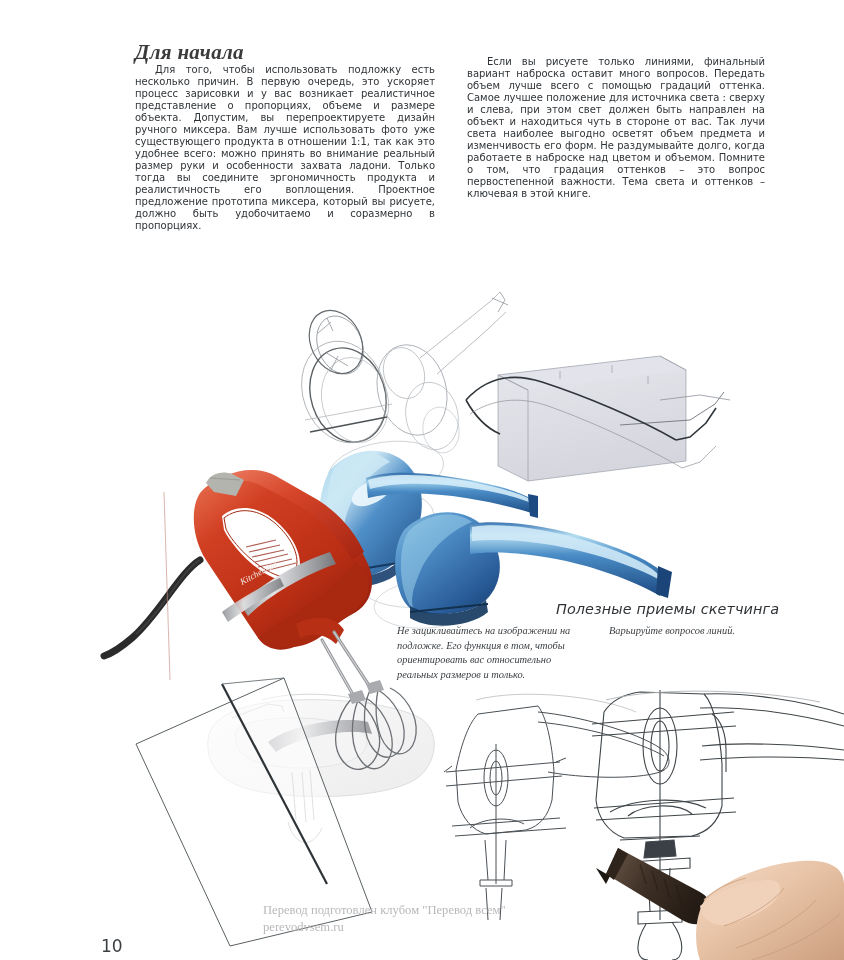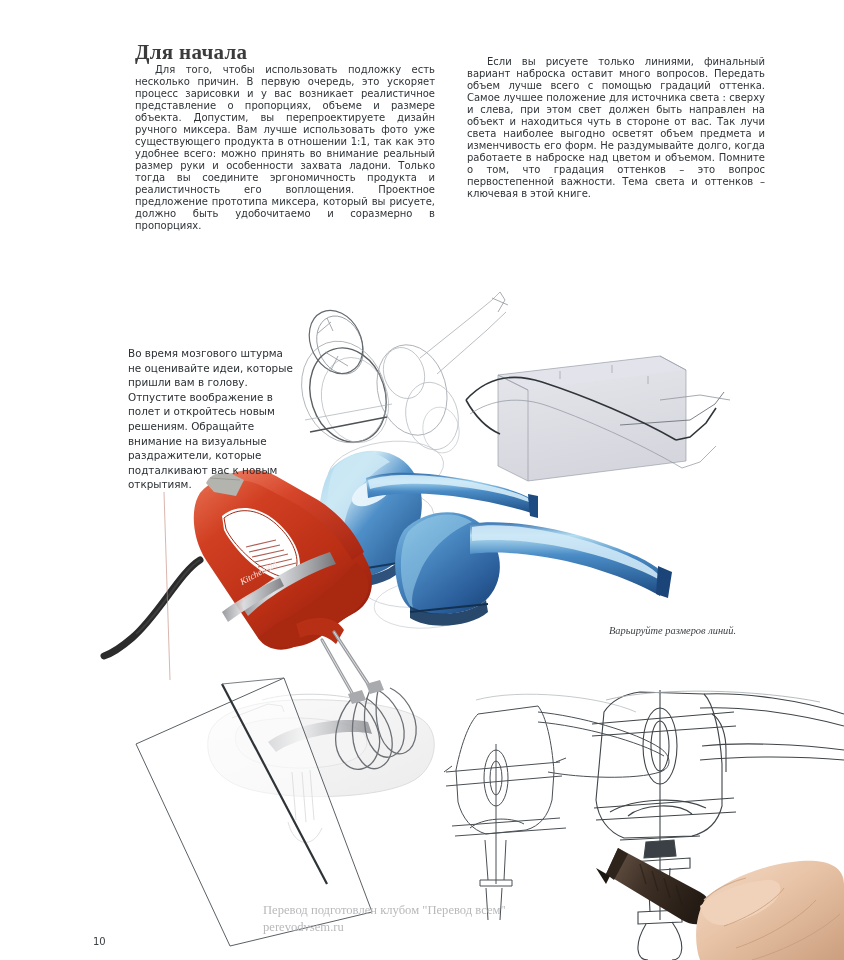--- a/index.html
+++ b/index.html
@@ -13,20 +13,21 @@
     -webkit-font-smoothing:antialiased;
   }
   .page{position:absolute;inset:0;background:#fff;overflow:hidden;}
 
   
   #page-title{
     position:absolute;left:135px;top:26px;
     font-family:"Liberation Serif", serif;
     font-size:21px;font-weight:700;color:#3b3b3b;
     letter-spacing:.3px;
+    font-style:italic;
   }
 
   .col{
     position:absolute;
     font-family:"DejaVu Sans", sans-serif;
     font-size:10px;line-height:12px;
     color:#2f3438;
     text-align:justify;
     text-indent:20px;
     hyphens:auto;
@@ -54,23 +55,23 @@
     position:absolute;
     font-family:"Liberation Serif", serif;
     font-style:italic;
     font-size:10.4px;line-height:14.6px;
     color:#3a3f43;
   }
   #caption-underlay{left:397px;top:624px;width:190px;}
   #caption-linework{left:609px;top:624px;width:150px;}
 
   #page-number{
-    position:absolute;left:93px;top:936px;
+    position:absolute;left:101px;top:936px;
     font-family:"DejaVu Sans", sans-serif;
-    font-size:10px;color:#3a3f43;
+    font-size:17px;color:#3a3f43;
   }
 
   #watermark{
     position:absolute;left:263px;top:902px;
     font-family:"Liberation Serif", serif;
     font-size:12.6px;line-height:17px;
     color:#b9b9bb;white-space:pre-line;
   }
 
   
@@ -382,24 +383,25 @@
       <path d="M704 900 C714 890 730 882 746 878" stroke="#d6ae8e" stroke-width="1.2" fill="none"></path>
     </g>
   </svg>
 
   <h1 id="page-title">Для начала</h1>
 
   <div class="col" id="col-left">Для того, чтобы использовать подложку есть несколько причин. В первую очередь, это ускоряет процесс зарисовки и у вас возникает реалистичное представление о пропорциях, объеме и размере объекта. Допустим, вы перепроектируете дизайн ручного миксера. Вам лучше использовать фото уже существующего продукта в отношении 1:1, так как это удобнее всего: можно принять во внимание реальный размер руки и особенности захвата ладони. Только тогда вы соедините эргономичность продукта и реалистичность его воплощения. Проектное предложение прототипа миксера, который вы рисуете, должно быть удобочитаемо и соразмерно в пропорциях.</div>
 
   <div class="col" id="col-right">Если вы рисуете только линиями, финальный вариант наброска оставит много вопросов. Передать объем лучше всего с помощью градаций оттенка. Самое лучшее положение для источника света : сверху и слева, при этом свет должен быть направлен на объект и находиться чуть в стороне от вас. Так лучи света наиболее выгодно осветят объем предмета и изменчивость его форм. Не раздумывайте долго, когда работаете в наброске над цветом и объемом. Помните о том, что градация оттенков – это вопрос первостепенной важности. Тема света и оттенков – ключевая в этой книге.</div>
 
-  <div class="callout" id="callout-brainstorm">Во время мозгового штурма не оценивайте идеи, которые пришли вам в голову. Отпустите воображение в полет и откройтесь новым решениям. Обращайте внимание на визуальные раздражители, которые подталкивают вас к новым открытиям.</div>
-
-
-
-
-  <div class="caption-serif" id="caption-linework">Варьируйте размеров линий.</div>
+
+
+  <div id="tips-heading">Полезные приемы скетчинга</div>
+
+  <div class="caption-serif" id="caption-underlay">Не зацикливайтесь на изображении на подложке. Его функция в том, чтобы ориентировать вас относительно реальных размеров и только.</div>
+
+  <div class="caption-serif" id="caption-linework">Варьируйте вопросов линий.</div>
 
   <div id="watermark"><span>Перевод подготовлен клубом "Перевод всем"</span><br><span>perevodvsem.ru</span></div>
 
   <div id="page-number">10</div>
 
 </div>
 
 </body></html>

